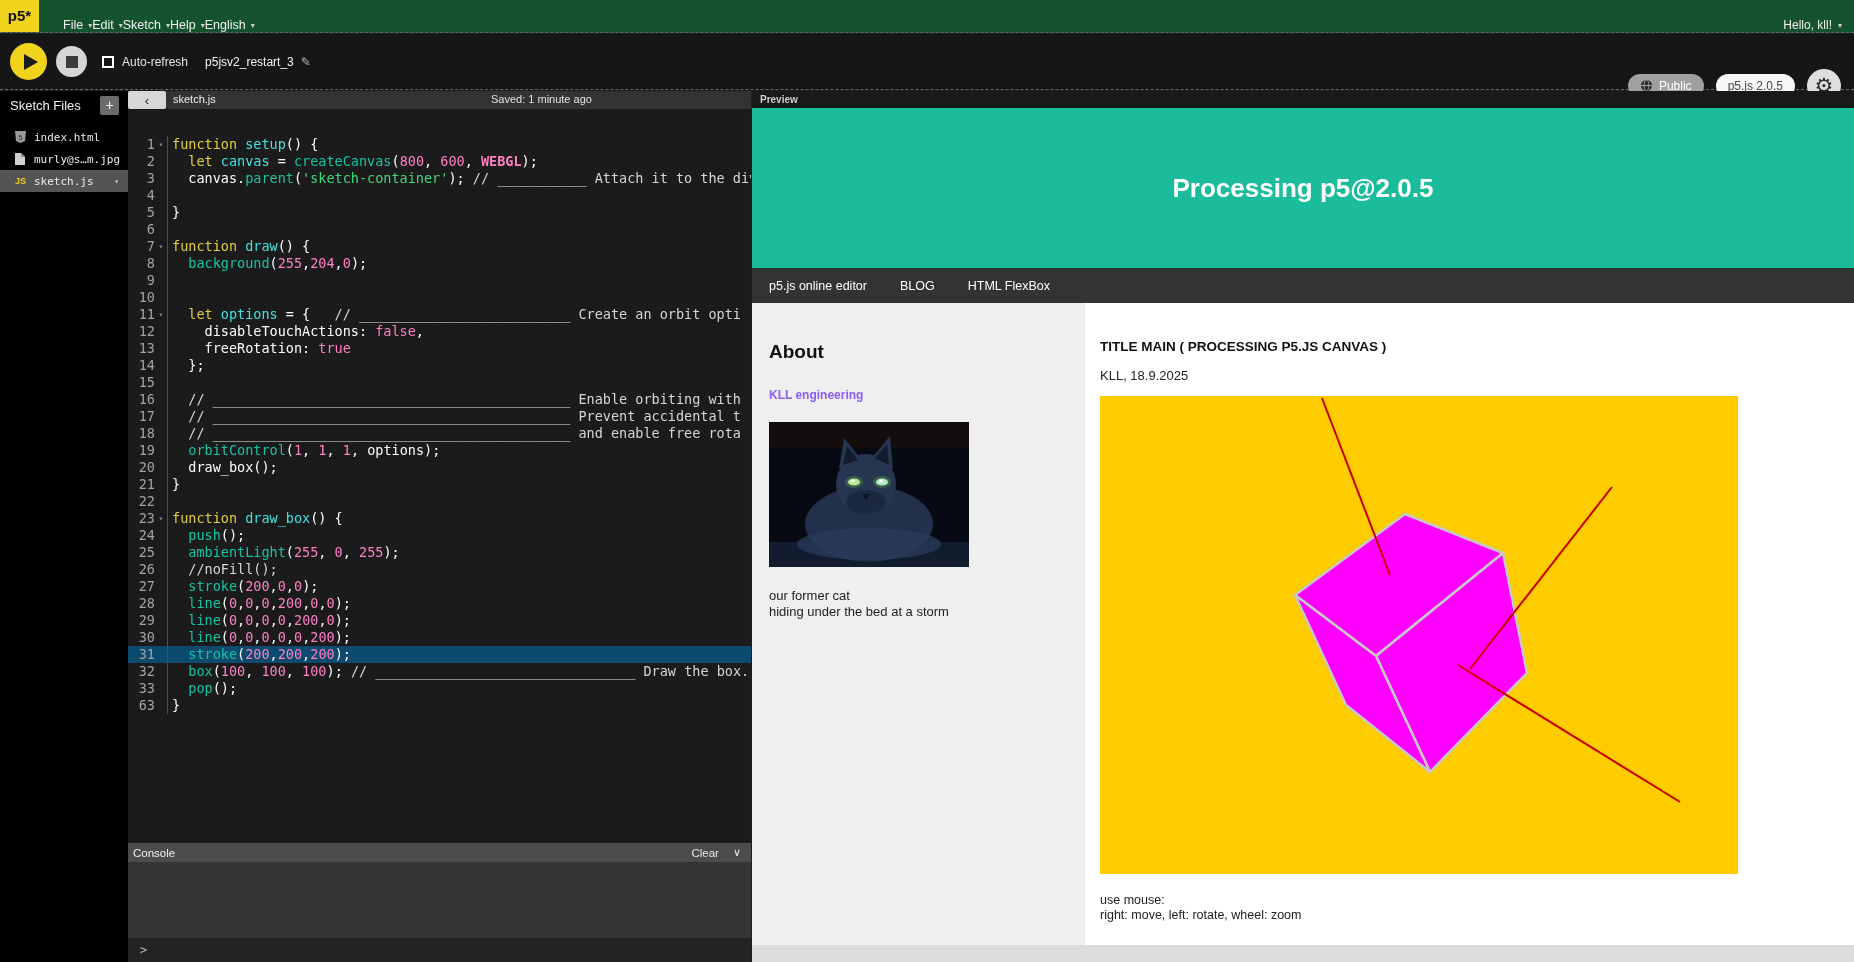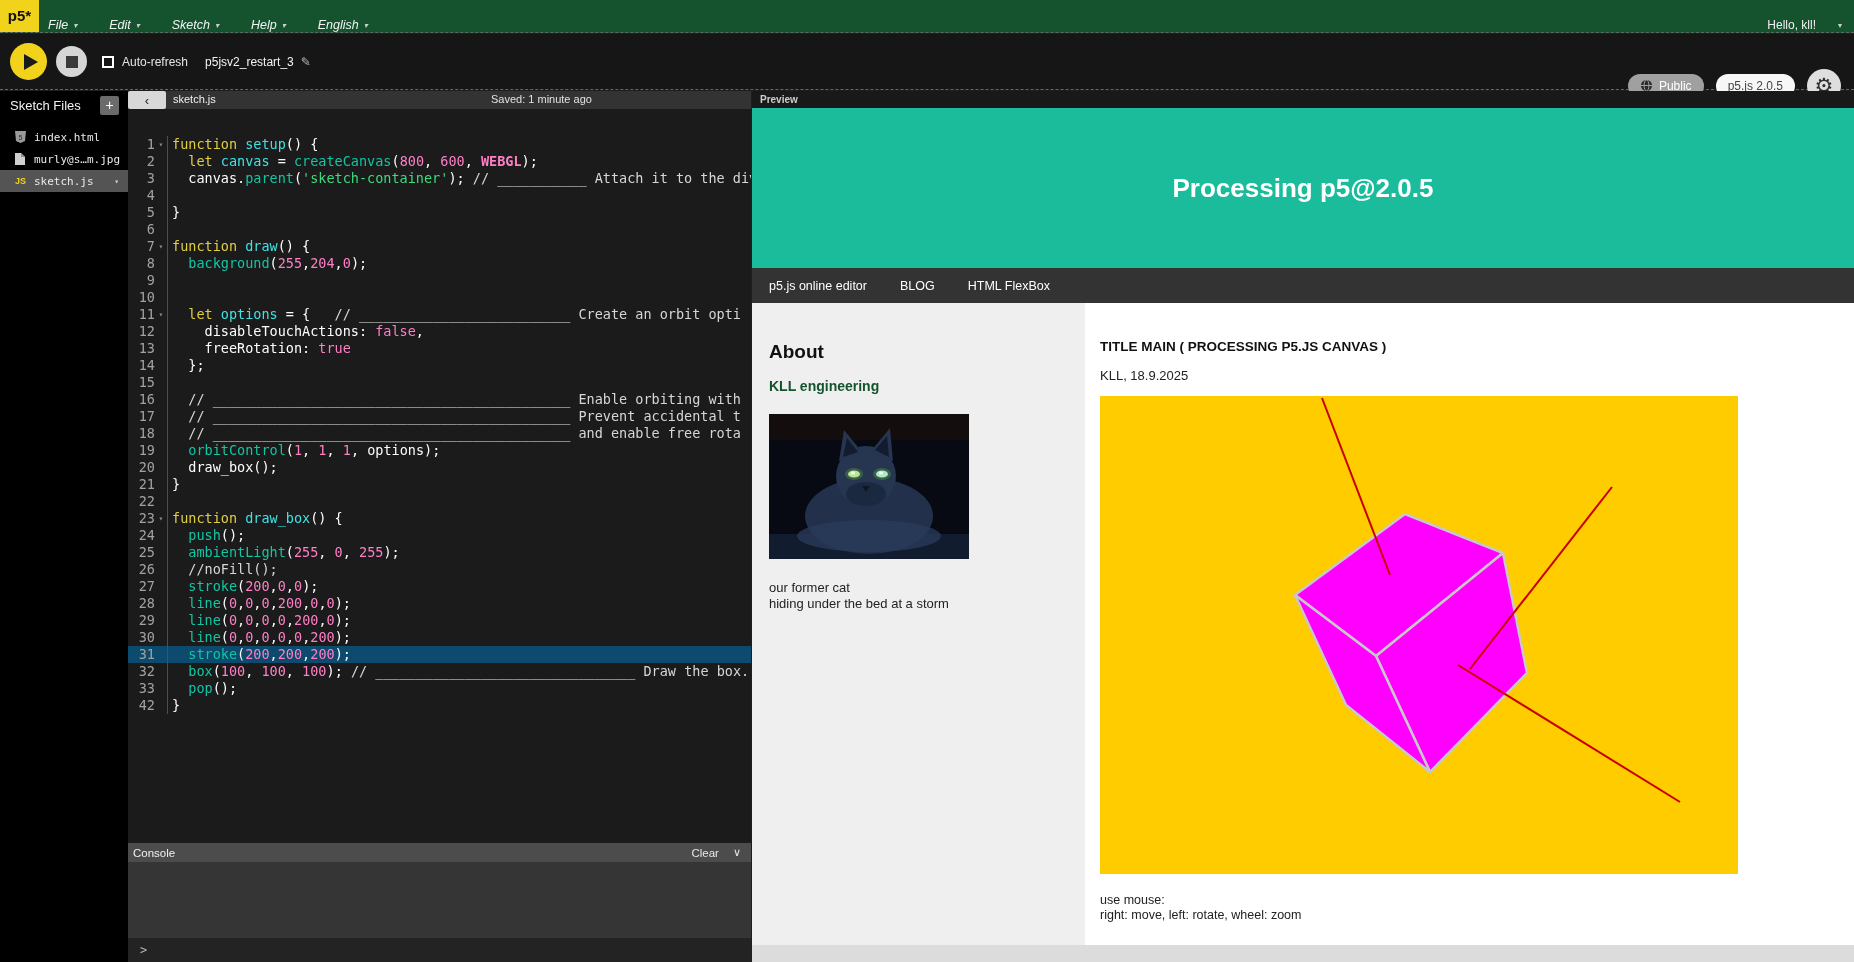--- a/index.html
+++ b/index.html
@@ -7,25 +7,25 @@
   #app { position:relative; width:1854px; height:962px; background:#1e1e1e;
          font-family:"Liberation Sans", sans-serif; overflow:hidden; color:#eee; }
 
   
   .topnav { position:absolute; left:0; top:0; width:1854px; height:33px;
             background:#14532d; border-bottom:1px dashed #666;
             display:flex; align-items:flex-end; }
   .logo { width:39px; height:33px; background:#f2d31b; color:#111;
           font-weight:bold; font-size:15px; display:flex; align-items:center;
           justify-content:center; letter-spacing:0; }
-  .menubar { display:flex; gap:32px; padding-left:9px;font-style:italic; }
+  .menubar { display:flex; gap:0; padding-left:24px; }
   .menu-item { font-size:12.5px; color:#f2f2f2; display:flex; align-items:center; gap:5px; cursor:pointer; }
   .menu-item .caret { font-size:8px; color:#cfcfcf; }
   .greeting { margin-left:auto; padding-right:12px; font-size:12px; color:#f0f0f0;
-              display:flex; align-items:center; gap:22px; }
+              display:flex; align-items:center; gap:6px; }
   .greeting .caret { font-size:8px; color:#cfcfcf; }
 
   
   .toolbar { position:absolute; left:0; top:34px; width:1854px; height:56px;
              background:#161616; border-bottom:1px dashed #666;
              display:flex; align-items:center; padding-left:10px; }
   .play-btn { width:37px; height:37px; border-radius:50%; background:#f2d31b;
               display:flex; align-items:center; justify-content:center; cursor:pointer; }
   .play-tri { width:0; height:0; border-left:14px solid #1a1a1a;
               border-top:8px solid transparent; border-bottom:8px solid transparent; margin-left:4px; }
@@ -92,21 +92,21 @@
   .preview { position:absolute; left:752px; top:91px; width:1102px; height:871px; background:#fff; }
   .preview-bar { height:17px; background:#191919; display:flex; align-items:center; padding-left:8px;font-weight:bold; }
   .preview-label { font-size:10px; color:#cfcfcf; }
   .banner { height:160px; background:#1abc9c; display:flex; align-items:center; justify-content:center; }
   .banner-title { color:#fff; font-weight:bold; font-size:26px; }
   .pnavbar { height:35px; background:#333; display:flex; align-items:center; padding-left:17px; gap:33px; }
   .pnav-link { color:#fff; font-size:12.5px; cursor:pointer; }
   .content { display:flex; height:642px; }
   .about { width:333px; background:#efefef; padding:38px 20px 0 17px; }
   .about-heading { font-size:19px; font-weight:bold; color:#111; }
-  .about-sub { margin-top:15px; font-size:14px; font-weight:bold; color:#14532d; }
+  .about-sub { margin-top:25px; font-size:12px; font-weight:bold; color:#8b5cf6; }
   .cat-wrap { margin-top:20px; width:200px; height:145px; }
   .cat-wrap svg { display:block; }
   .about-caption { margin-top:21px; font-size:13px; line-height:16px; color:#222; }
   .main { flex:1; background:#fff; padding:36px 0 0 15px; }
   .main-title { font-size:13.5px; font-weight:bold; color:#111; }
   .main-byline { margin-top:14px; font-size:13px; color:#222; }
   .sketch-wrap { margin-top:13px; width:638px; height:478px; }
   .usage { margin-top:19px; font-size:12.5px; line-height:15px; color:#222; }
   .bottom-strip { position:absolute; left:0; top:854px; width:1102px; height:17px; background:#dcdcdc; }
 </style>
@@ -246,21 +246,21 @@
           <div class="cl"><span class="gut">24</span><span class="fold"></span><span class="codetext"><span class="sw">  </span><span class="sb">push</span><span class="sw">();</span></span></div>
           <div class="cl"><span class="gut">25</span><span class="fold"></span><span class="codetext"><span class="sw">  </span><span class="sb">ambientLight</span><span class="sw">(</span><span class="sn">255</span><span class="sw">, </span><span class="sn">0</span><span class="sw">, </span><span class="sn">255</span><span class="sw">);</span></span></div>
           <div class="cl"><span class="gut">26</span><span class="fold"></span><span class="codetext"><span class="sc">  //noFill();</span></span></div>
           <div class="cl"><span class="gut">27</span><span class="fold"></span><span class="codetext"><span class="sw">  </span><span class="sb">stroke</span><span class="sw">(</span><span class="sn">200</span><span class="sw">,</span><span class="sn">0</span><span class="sw">,</span><span class="sn">0</span><span class="sw">);</span></span></div>
           <div class="cl"><span class="gut">28</span><span class="fold"></span><span class="codetext"><span class="sw">  </span><span class="sb">line</span><span class="sw">(</span><span class="sn">0</span><span class="sw">,</span><span class="sn">0</span><span class="sw">,</span><span class="sn">0</span><span class="sw">,</span><span class="sn">200</span><span class="sw">,</span><span class="sn">0</span><span class="sw">,</span><span class="sn">0</span><span class="sw">);</span></span></div>
           <div class="cl"><span class="gut">29</span><span class="fold"></span><span class="codetext"><span class="sw">  </span><span class="sb">line</span><span class="sw">(</span><span class="sn">0</span><span class="sw">,</span><span class="sn">0</span><span class="sw">,</span><span class="sn">0</span><span class="sw">,</span><span class="sn">0</span><span class="sw">,</span><span class="sn">200</span><span class="sw">,</span><span class="sn">0</span><span class="sw">);</span></span></div>
           <div class="cl"><span class="gut">30</span><span class="fold"></span><span class="codetext"><span class="sw">  </span><span class="sb">line</span><span class="sw">(</span><span class="sn">0</span><span class="sw">,</span><span class="sn">0</span><span class="sw">,</span><span class="sn">0</span><span class="sw">,</span><span class="sn">0</span><span class="sw">,</span><span class="sn">0</span><span class="sw">,</span><span class="sn">200</span><span class="sw">);</span></span></div>
           <div class="cl active"><span class="gut">31</span><span class="fold"></span><span class="codetext"><span class="sw">  </span><span class="sb">stroke</span><span class="sw">(</span><span class="sn">200</span><span class="sw">,</span><span class="sn">200</span><span class="sw">,</span><span class="sn">200</span><span class="sw">);</span></span></div>
           <div class="cl"><span class="gut">32</span><span class="fold"></span><span class="codetext"><span class="sw">  </span><span class="sb">box</span><span class="sw">(</span><span class="sn">100</span><span class="sw">, </span><span class="sn">100</span><span class="sw">, </span><span class="sn">100</span><span class="sw">); </span><span class="sc">// ________________________________ Draw the box.</span></span></div>
           <div class="cl"><span class="gut">33</span><span class="fold"></span><span class="codetext"><span class="sw">  </span><span class="sb">pop</span><span class="sw">();</span></span></div>
-          <div class="cl"><span class="gut">42</span><span class="fold"></span><span class="codetext"><span class="sw">}</span></span></div>
+          <div class="cl"><span class="gut">63</span><span class="fold"></span><span class="codetext"><span class="sw">}</span></span></div>
         </div>
     </div>
     <div class="console">
       <div class="console-header">
         <span class="console-title">Console</span>
         <span class="clear-label">Clear</span>
         <span class="clear-chevron">∨</span>
       </div>
       <div class="console-body"></div>
       <div class="console-input">

